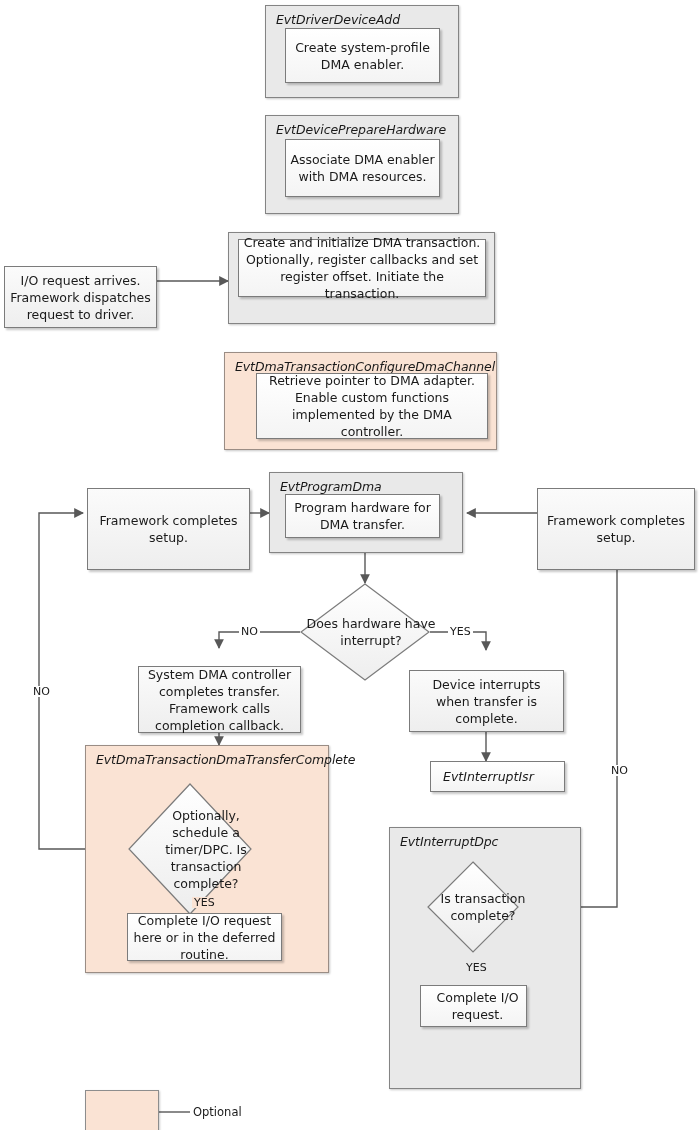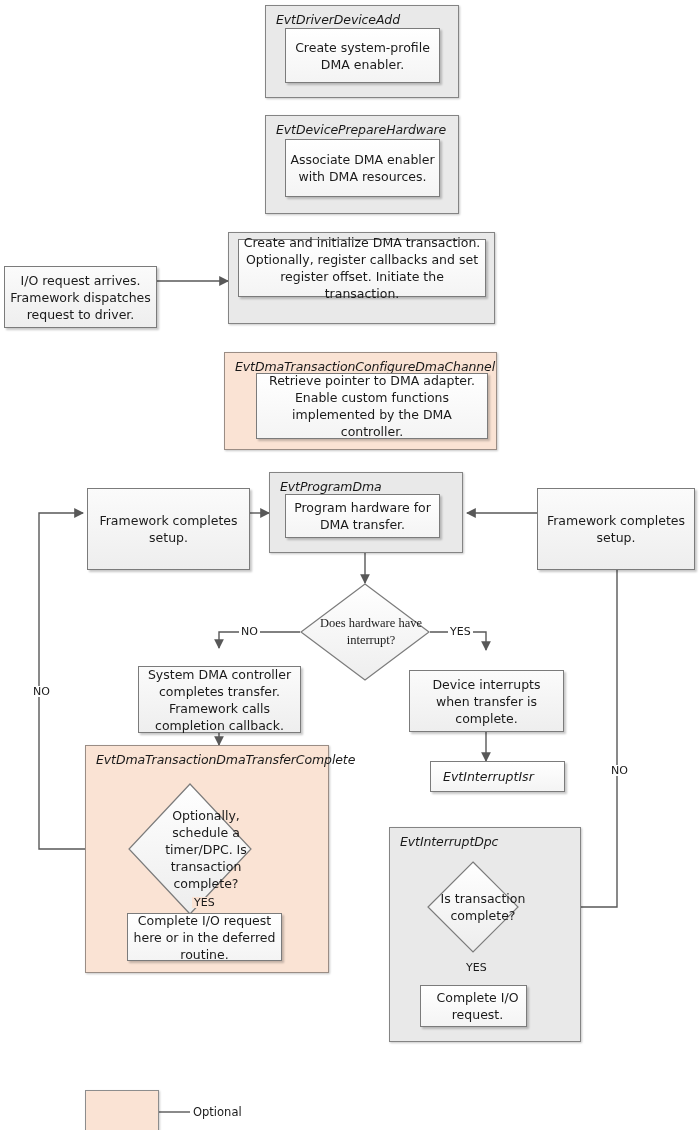--- a/index.html
+++ b/index.html
@@ -195,21 +195,21 @@
   <div class="diamond-wrap" style="left:300px; top:583px; width:130px; height:98px;">
     <svg class="diamond-shape" viewBox="0 0 130 98" xmlns="http://www.w3.org/2000/svg">
       <defs>
         <linearGradient id="dgrad1" x1="0" y1="0" x2="0" y2="1">
           <stop offset="0%" stop-color="#ffffff"></stop>
           <stop offset="100%" stop-color="#eeeeee"></stop>
         </linearGradient>
       </defs>
       <polygon points="65,1 129,49 65,97 1,49" fill="url(#dgrad1)" stroke="#7b7b7b" stroke-width="1.2"></polygon>
     </svg>
-    <div class="diamond-label" style="padding:0 6px;font-family:Liberation Serif, serif;">Does hardware have interrupt?</div>
+    <div class="diamond-label" style="padding:0 6px;">Does hardware have interrupt?</div>
   </div>
   <span class="edge-label" style="left:239px; top:626px;">NO</span>
   <span class="edge-label" style="left:448px; top:626px;">YES</span>
 
   <div class="box plain" style="left:138px; top:650px; width:163px; height:67px;">System DMA controller completes transfer. Framework calls completion callback.</div>
 
   <div class="box plain" style="left:409px; top:654px; width:155px; height:62px;">Device interrupts when transfer is complete.</div>
 
   <div class="box title-only" style="left:430px; top:761px; width:135px; height:31px;">EvtInterruptIsr</div>
 
@@ -225,21 +225,21 @@
         </linearGradient>
       </defs>
       <polygon points="62,1 123,66 62,131 1,66" fill="url(#dgrad2)" stroke="#7b7b7b" stroke-width="1.2"></polygon>
     </svg>
     <div class="diamond-label" style="padding:0 16px;">Optionally, schedule a timer/DPC.  Is transaction complete?</div>
   </div>
   <span class="edge-label on-peach" style="left:192px; top:897px;">YES</span>
   <div class="box" style="left:127px; top:913px; width:155px; height:48px;">Complete I/O request here or in the deferred routine.</div>
   <span class="edge-label" style="left:31px; top:686px;">NO</span>
 
-  <div class="group" style="left:389px; top:827px; width:192px; height:215px;">
+  <div class="group" style="left:389px; top:827px; width:192px; height:262px;">
     <span class="group-title">EvtInterruptDpc</span>
   </div>
   <div class="diamond-wrap" style="left:427px; top:861px; width:92px; height:92px;">
     <svg class="diamond-shape" viewBox="0 0 92 92" xmlns="http://www.w3.org/2000/svg">
       <defs>
         <linearGradient id="dgrad3" x1="0" y1="0" x2="0" y2="1">
           <stop offset="0%" stop-color="#ffffff"></stop>
           <stop offset="100%" stop-color="#ededed"></stop>
         </linearGradient>
       </defs>

